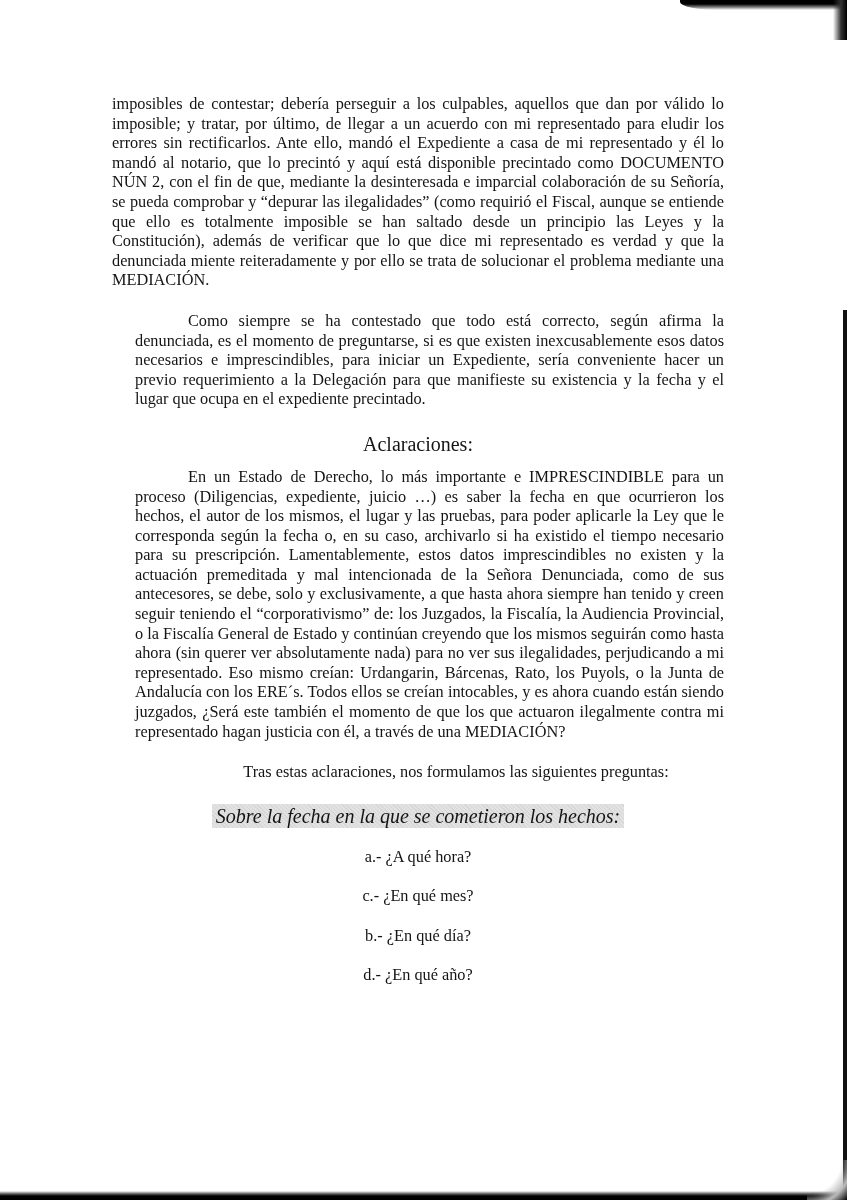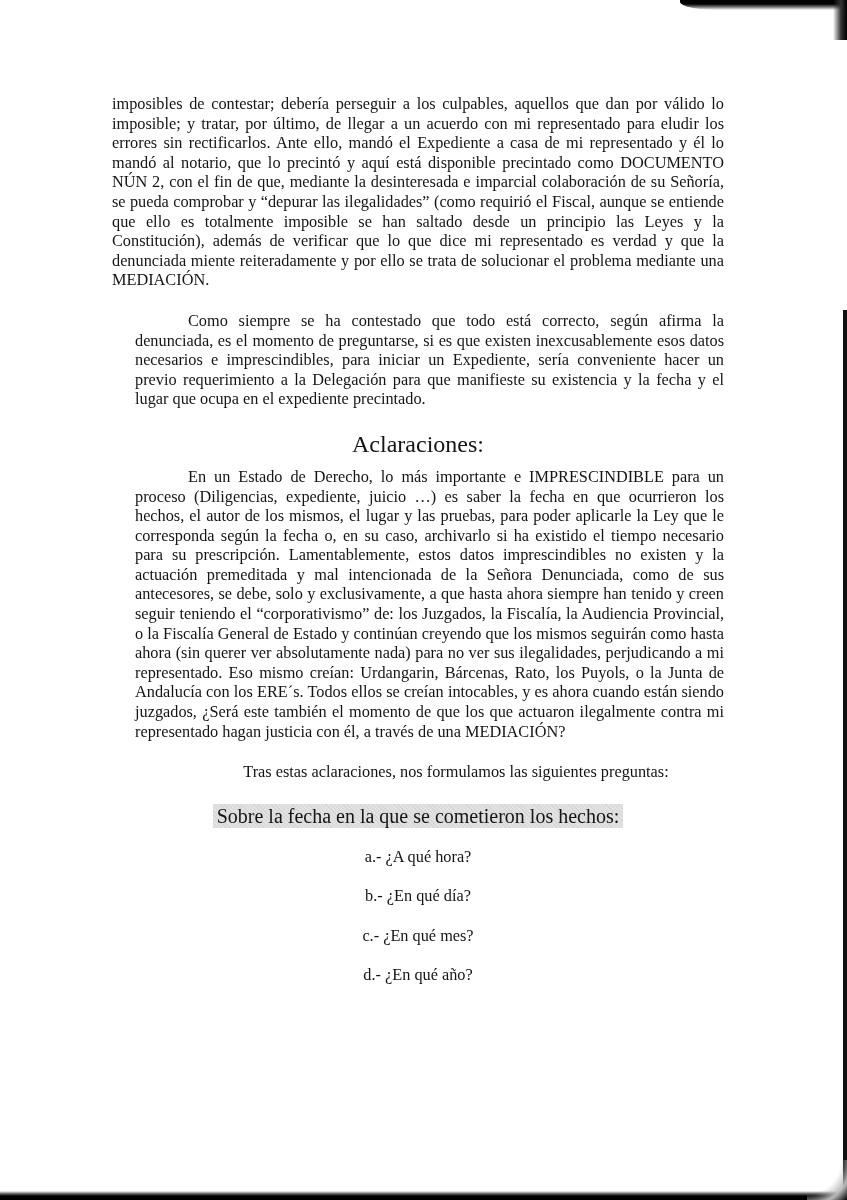--- a/index.html
+++ b/index.html
@@ -33,29 +33,30 @@
   .page {
     position: absolute; left: 112px; top: 94px; width: 612px;
   }
   p {
     margin: 0; font-size: 16.3px; line-height: 19.6px;
     text-align: justify;
   }
   .indent { text-indent: 53px; margin-left: 23px; }
   .gap-1 { margin-top: 21px; }
   h2 {
-    margin: 12px; font-weight: normal; font-size: 24px; line-height: 24px;
+    margin: 12px; font-weight: normal; font-size: 20px; line-height: 24px;
     text-align: center;
   }
   .h-aclar { margin-top: 23px; margin-bottom: 11px; }
   .h-sobre-wrap { text-align: center; margin-top: 22px; margin-bottom: 14px; }
   .h-sobre {
     display: inline-block; font-size: 20px; line-height: 24px;
     background: #e2e2e2; padding: 0 4px;
     background-image: repeating-linear-gradient(45deg, rgba(0,0,0,0.05) 0 1px, rgba(255,255,255,0) 1px 3px);
+    font-style: italic;
   }
   .sub { margin-top: 21px; text-align: center; }
   .sub-list p { margin-top: 19.5px; }
 </style>
 </head>
 <body>
 
 <div class="top-edge"></div>
 <div class="corner-tr"></div>
 <div class="right-edge"></div>
@@ -72,17 +73,17 @@
 
   <p class="indent gap-1" style="text-align:center">Tras estas aclaraciones, nos formulamos las siguientes preguntas:</p>
 
   <div class="h-sobre-wrap">
     <span class="h-sobre">Sobre la fecha en la que se cometieron los hechos:</span>
   </div>
 
 
   <div class="sub-list">
     <p class="sub">a.- ¿A qué hora?</p>
+    <p class="sub">c.- ¿En qué mes?</p>
     <p class="sub">b.- ¿En qué día?</p>
-    <p class="sub">c.- ¿En qué mes?</p>
     <p class="sub">d.- ¿En qué año?</p>
   </div>
 </div>
 
 </body></html>

